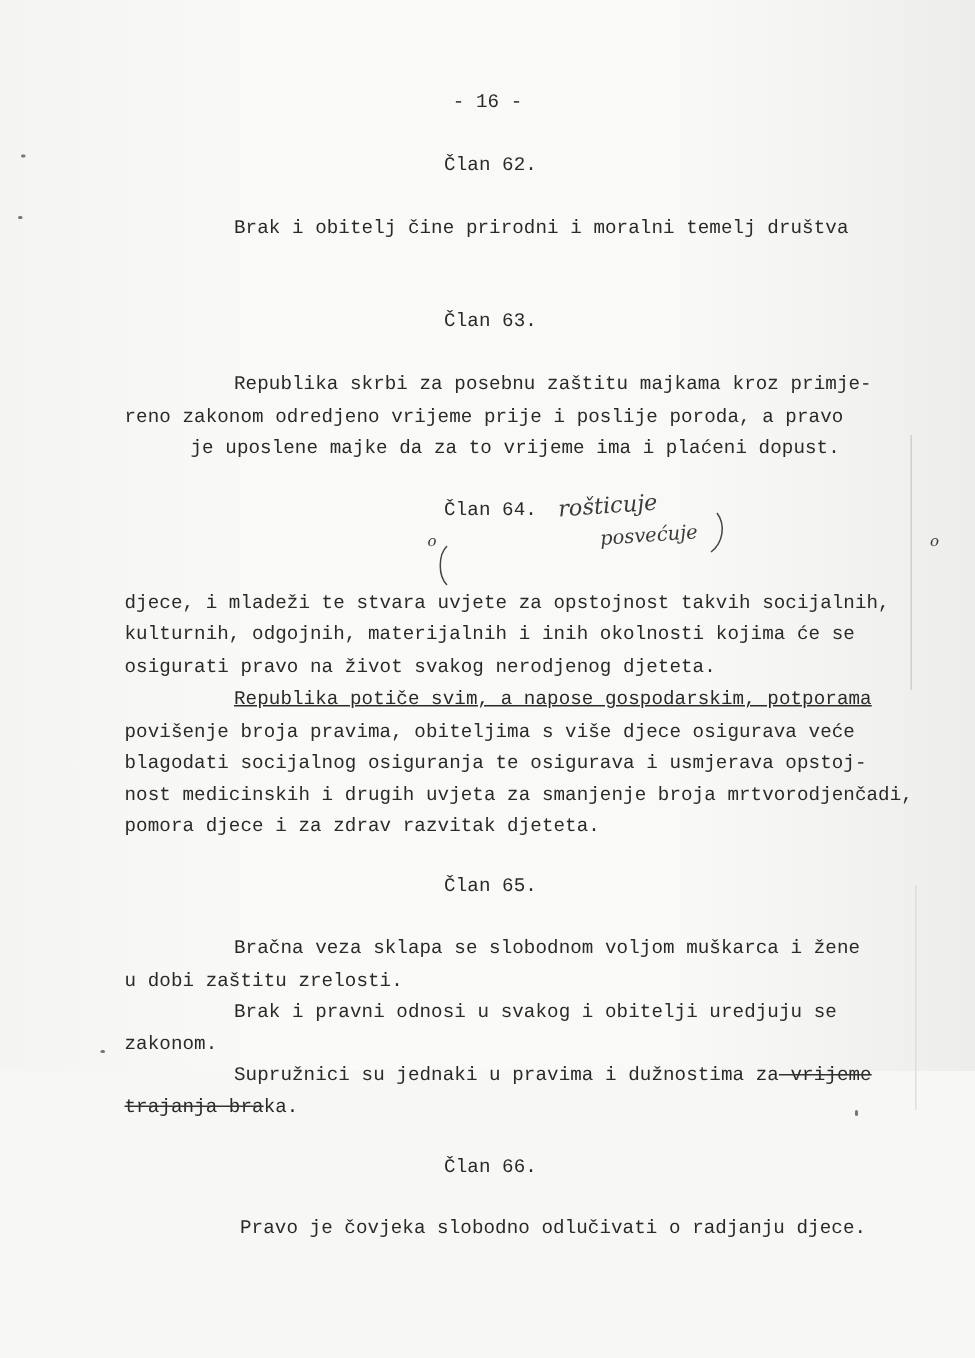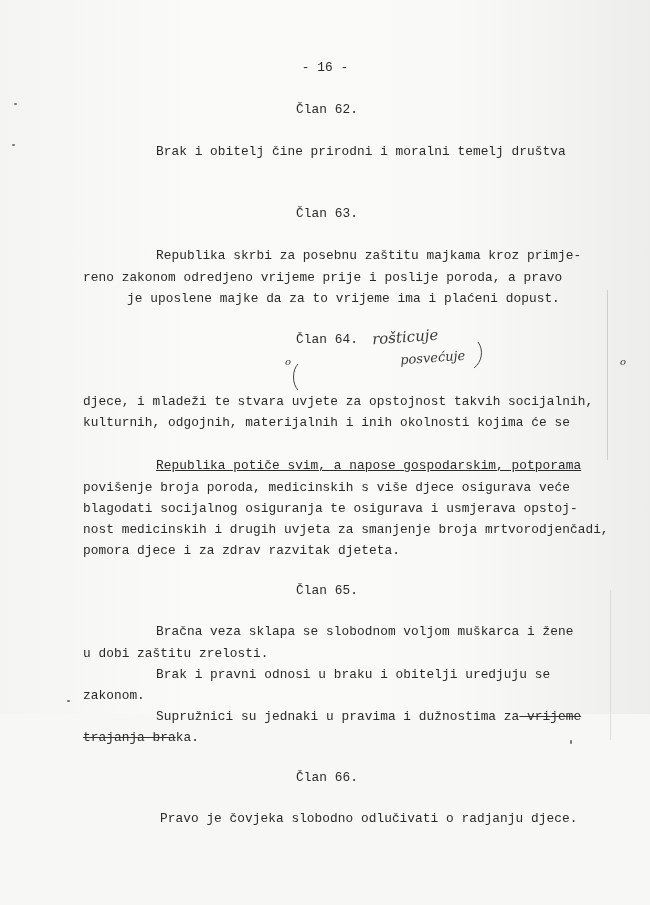--- a/index.html
+++ b/index.html
@@ -48,30 +48,31 @@
   <div class="hand" style="left:620px; top:356px; font-size:10px;">o</div>
   <svg class="mark" style="left:290px; top:362px;" width="10" height="30">
     <path d="M8,2 C2,8 2,22 8,28" stroke="#444" stroke-width="1" fill="none"></path>
   </svg>
   <svg class="mark" style="left:472px; top:340px;" width="14" height="30">
     <path d="M6,2 C12,10 10,22 2,28" stroke="#444" stroke-width="1" fill="none"></path>
   </svg>
 
   <div class="ln" style="left:83px; top:394px;">djece, i mladeži te stvara uvjete za opstojnost takvih socijalnih,</div>
   <div class="ln" style="left:83px; top:415px;">kulturnih, odgojnih, materijalnih i inih okolnosti kojima će se</div>
+  <div class="ln" style="left:83px; top:437px;">osigurati pravo na život svakog nerodjenog djeteta.</div>
   <div class="ln" style="left:156px; top:458px;text-decoration:underline;">Republika potiče svim, a napose gospodarskim, potporama</div>
-  <div class="ln" style="left:83px; top:480px;">povišenje broja poroda, medicinskih s više djece osigurava veće</div>
+  <div class="ln" style="left:83px; top:480px;">povišenje broja pravima, obiteljima s više djece osigurava veće</div>
   <div class="ln" style="left:83px; top:501px;">blagodati socijalnog osiguranja te osigurava i usmjerava opstoj-</div>
   <div class="ln" style="left:83px; top:522px;">nost medicinskih i drugih uvjeta za smanjenje broja mrtvorodjenčadi,</div>
   <div class="ln" style="left:83px; top:543px;">pomora djece i za zdrav razvitak djeteta.</div>
 
   <div class="ln c" style="top:583px; left:2px;">Član 65.</div>
   <div class="ln" style="left:156px; top:624px;">Bračna veza sklapa se slobodnom voljom muškarca i žene</div>
   <div class="ln" style="left:83px; top:646px;">u dobi zaštitu zrelosti.</div>
-  <div class="ln" style="left:156px; top:667px;">Brak i pravni odnosi u braku i obitelji uredjuju se</div>
+  <div class="ln" style="left:156px; top:667px;">Brak i pravni odnosi u svakog i obitelji uredjuju se</div>
   <div class="ln" style="left:83px; top:688px;">zakonom.</div>
   <div class="ln" style="left:156px; top:709px;"><span>Supružnici su jednaki u pravima i dužnostima za</span><span class="strike"> vrijeme</span></div>
   <div class="ln" style="left:83px; top:730px;"><span class="strike">trajanja bra</span><span>ka.</span></div>
 
   <div class="ln c" style="top:770px; left:2px;">Član 66.</div>
   <div class="ln" style="left:160px; top:811px;">Pravo je čovjeka slobodno odlučivati o radjanju djece.</div>
 
 </div>
 
 </body></html>

